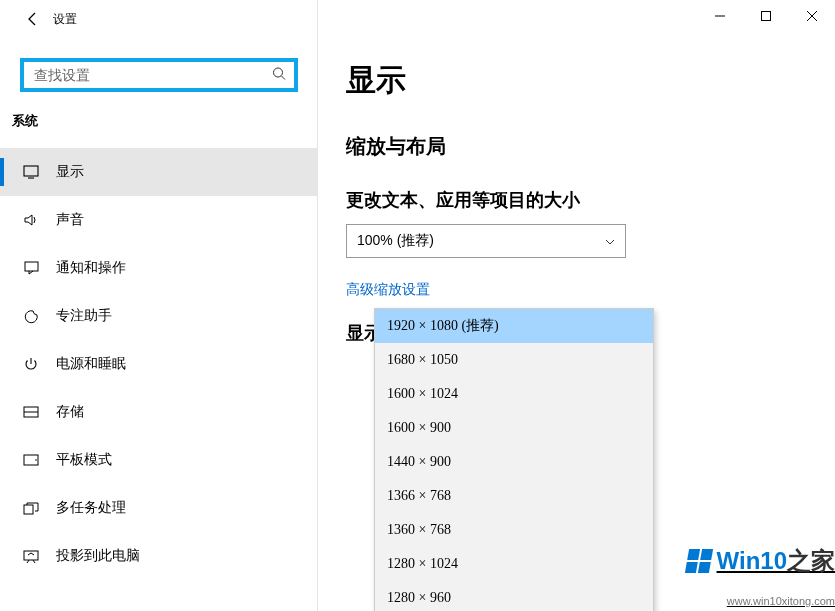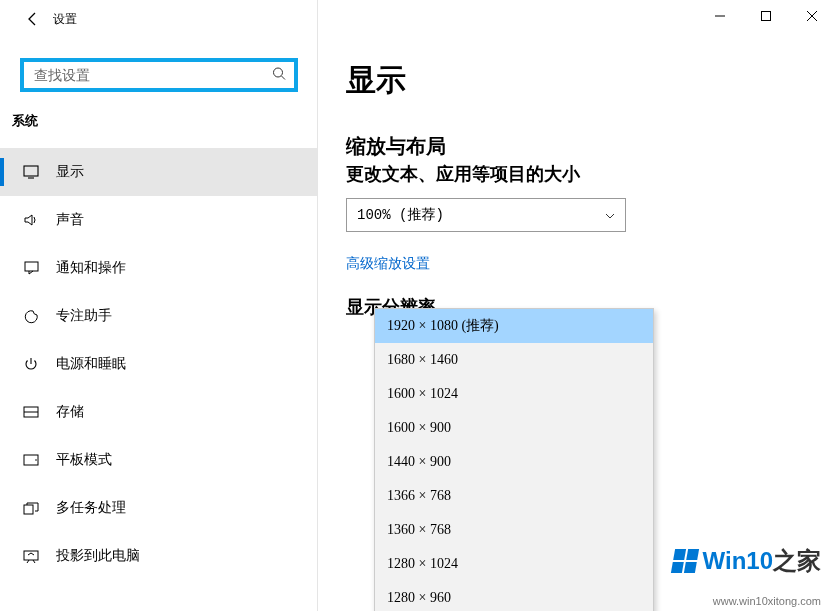--- a/index.html
+++ b/index.html
@@ -23,30 +23,30 @@
   .search-icon { position: absolute; right: 8px; top: 50%; transform: translateY(-50%); color: #333; font-size: 14px; }
   .group-label { font-size: 13px; font-weight: 600; padding-left: 12px; margin-bottom: 18px; }
   .nav { list-style: none; }
   .nav-item { display: flex; align-items: center; height: 48px; padding-left: 22px; cursor: pointer; position: relative; }
   .nav-item .icon { width: 18px; text-align: center; margin-right: 16px; color: #000; font-size: 15px; display: flex; align-items: center; justify-content: center; }
   .nav-item .label { font-size: 14px; }
   .nav-item.selected { background: #e6e6e6; }
   .nav-item.selected::before { content: ""; position: absolute; left: 0; top: 10px; bottom: 10px; width: 4px; background: #0078d4; }
   .content { flex: 1; padding: 22px 28px 0 28px; position: relative; }
   .page-title { font-size: 30px; font-weight: 600; margin-bottom: 32px; }
-  .section-title { font-size: 20px; font-weight: 600; margin-bottom: 2px; }
+  .section-title { font-size: 20px; font-weight: 600; margin-bottom: 28px; }
   .field-label { font-size: 18px; margin-bottom: 12px; font-weight: bold; }
   .combo { width: 280px; height: 34px; border: 1px solid #999; display: flex; align-items: center; padding: 0 10px; justify-content: space-between; cursor: pointer; margin-bottom: 22px; background: #fff; }
-  .combo .val { font-size: 14px; font-family: Liberation Mono, monospace; }
+  .combo .val { font-size: 14px; }
   .chev { font-size: 11px; color: #333; }
   .link { color: #0066cc; font-size: 14px; cursor: pointer; margin-bottom: 22px; display: inline-block; }
   .dropdown-list { position: absolute; left: 374px; top: 308px; width: 280px; background: #f2f2f2; border: 1px solid #ccc; box-shadow: 2px 3px 6px rgba(0,0,0,0.2); z-index: 50; }
   .dropdown-list .opt { height: 34px; display: flex; align-items: center; padding: 0 12px; font-size: 14px; cursor: pointer; font-family: Liberation Serif, serif; }
   .dropdown-list .opt.sel { background: #a3d5ff; }
-  .watermark { position: absolute; right: 14px; bottom: 4px; text-align: right; }
+  .watermark { position: absolute; right: 0; bottom: 4px; text-align: right; text-decoration: underline; }
   .wm-logo { display: flex; align-items: center; justify-content: flex-end; gap: 6px; font-size: 24px; font-weight: 600; }
   .wm-sq { width: 24px; height: 24px; display: grid; grid-template-columns: 1fr 1fr; grid-template-rows: 1fr 1fr; gap: 2px; transform: skewX(-10deg); }
   .wm-sq div { background: #0078d4; }
   .wm-text { color: #0078d4; }
   .wm-text2 { color: #333; }
   .wm-url { font-size: 11px; color: #777; margin-top: 18px; }
 </style>
 </head>
 <body>
 
@@ -188,21 +188,21 @@
       </span>
     </div>
     <a class="link">高级缩放设置</a>
     <div class="field-label">显示分辨率</div>
     
   </div>
 </div>
 
 <div class="dropdown-list" id="reslist">
     <div class="opt sel">1920 × 1080 (推荐)</div>
-    <div class="opt">1680 × 1460</div>
+    <div class="opt">1680 × 1050</div>
     <div class="opt">1600 × 1024</div>
     <div class="opt">1600 × 900</div>
     <div class="opt">1440 × 900</div>
     <div class="opt">1366 × 768</div>
     <div class="opt">1360 × 768</div>
     <div class="opt">1280 × 1024</div>
     <div class="opt">1280 × 960</div>
   </div>
 
 <div class="watermark">

